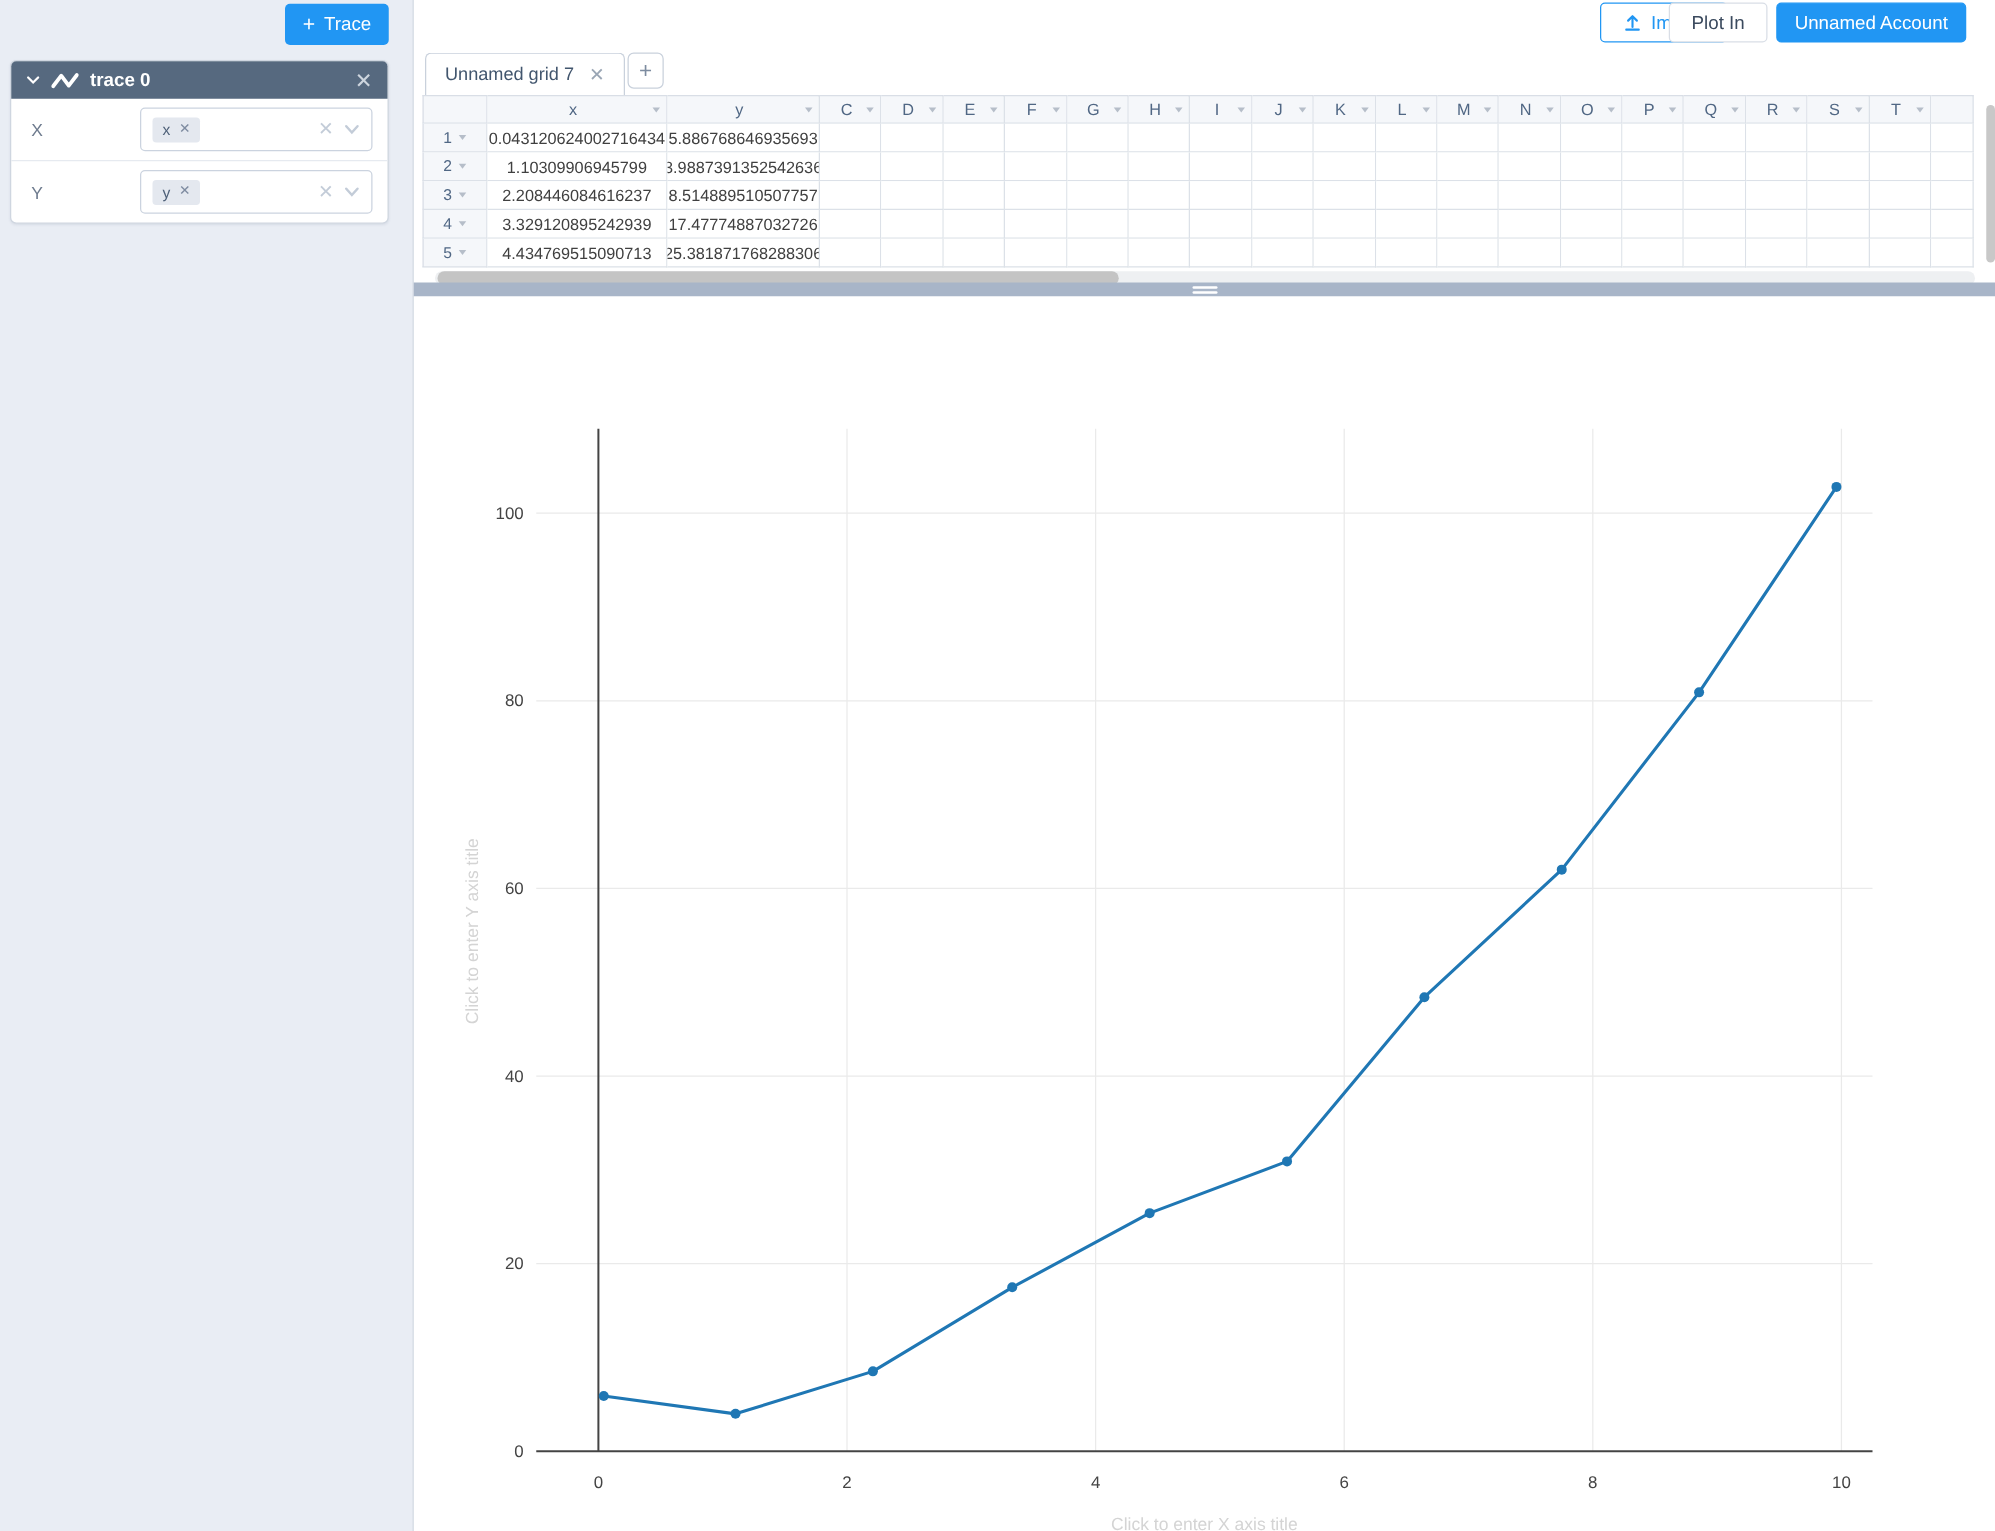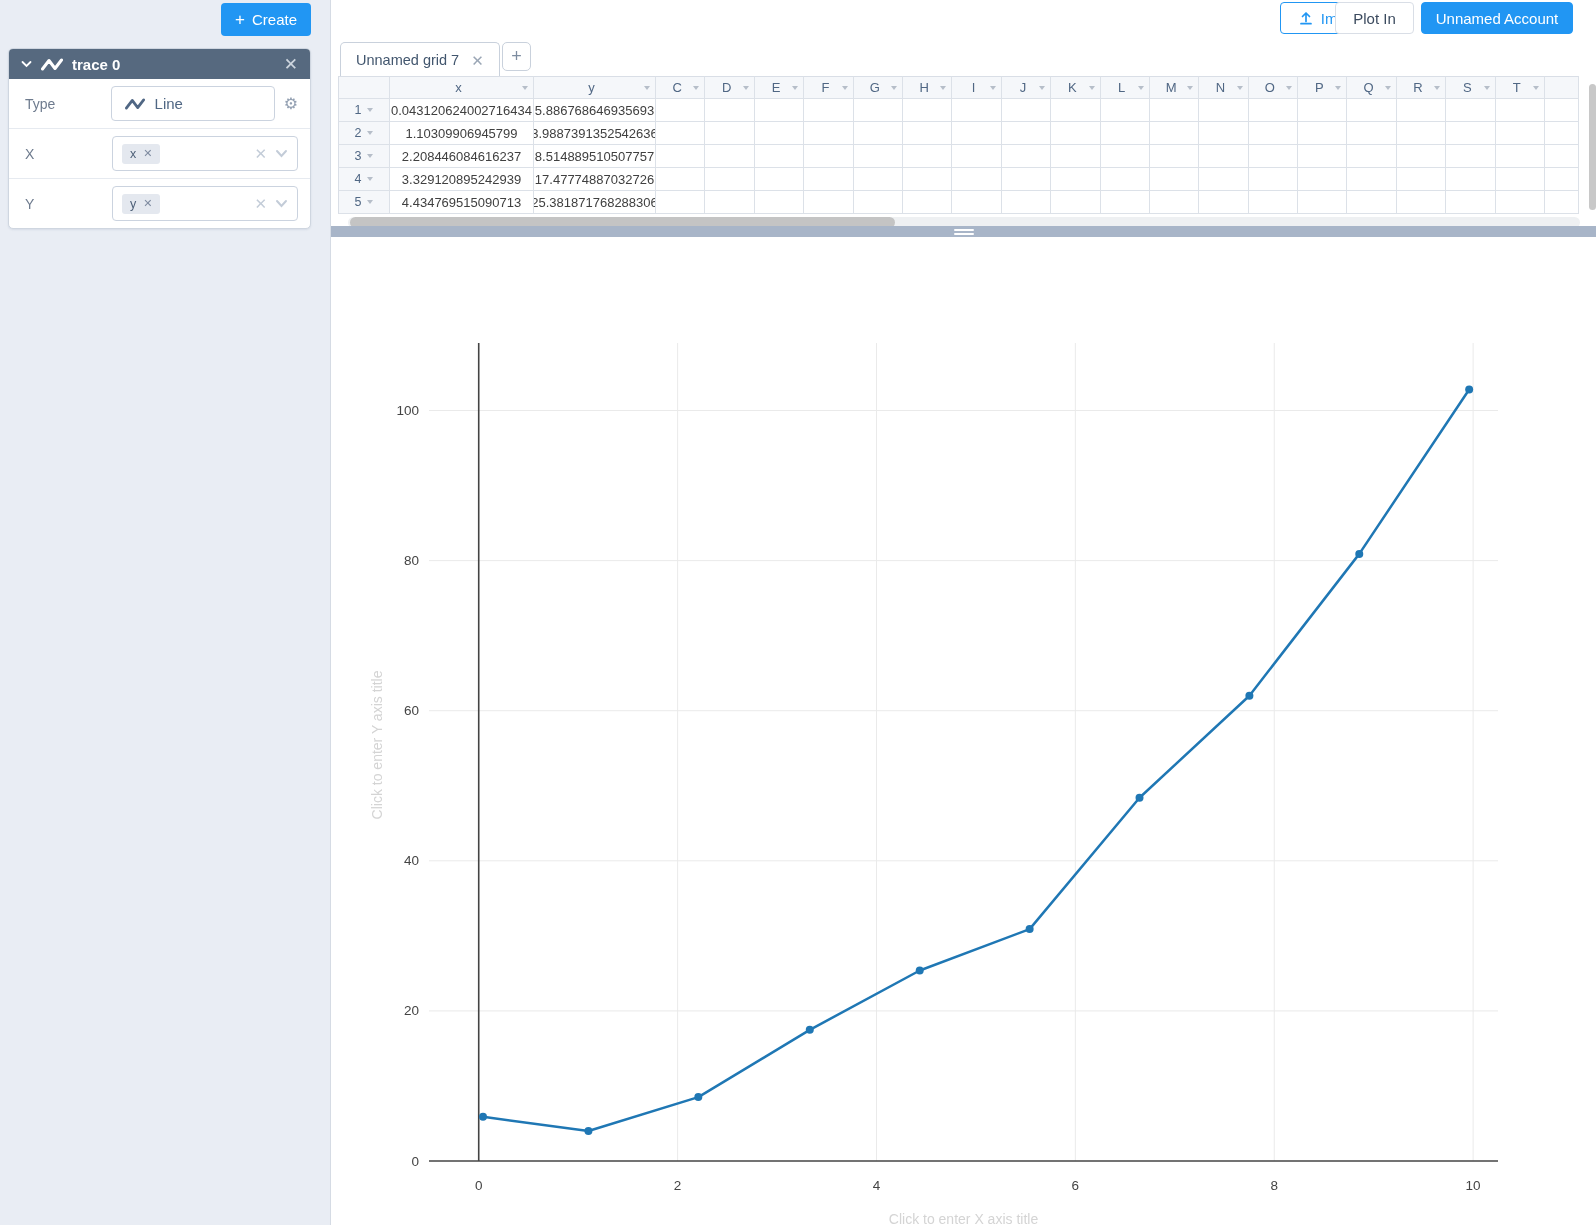--- a/index.html
+++ b/index.html
@@ -126,45 +126,35 @@
       <circle cx="1029.6288372093022" cy="929.108256880734" r="4" fill="#1f77b4"></circle>
       <circle cx="1139.5120930232556" cy="797.7779816513762" r="4" fill="#1f77b4"></circle>
       <circle cx="1249.3953488372094" cy="695.7155963302753" r="4" fill="#1f77b4"></circle>
       <circle cx="1359.2786046511628" cy="553.8788990825688" r="4" fill="#1f77b4"></circle>
       <circle cx="1469.1618604651164" cy="389.5284403669725" r="4" fill="#1f77b4"></circle>
     </svg>
 
   <aside class="sidebar">
     <button class="trace-btn">
       <span class="plus">+</span>
-      <span>Create</span>
+      <span>Trace</span>
     </button>
 
     <section class="trace-panel">
       <header class="trace-panel-header">
         <svg width="11" height="8" viewBox="0 0 11 8">
           <path d="M1.5 2 L5.5 6 L9.5 2" stroke="#fff" stroke-width="1.8" fill="none" stroke-linecap="round"></path>
         </svg>
         <svg width="22" height="13" viewBox="0 0 22 13">
           <path d="M1.5 11 L8 2.5 L14 10.5 L20.5 2" stroke="#fff" stroke-width="3" fill="none" stroke-linecap="round" stroke-linejoin="round"></path>
         </svg>
         <span class="title">trace 0</span>
         <span class="close">✕</span>
       </header>
 
-      <div class="panel-row">
-        <span class="lbl">Type</span>
-        <div class="type-box">
-          <svg width="20" height="12" viewBox="0 0 22 13">
-            <path d="M1.5 11 L8 2.5 L14 10.5 L20.5 2" stroke="#506784" stroke-width="3" fill="none" stroke-linecap="round" stroke-linejoin="round"></path>
-          </svg>
-          <span class="type-text">Line</span>
-        </div>
-        <span class="gear">⚙</span>
-      </div>
 
       <div class="panel-row">
         <span class="lbl">X</span>
         <div class="sel-box">
           <span class="chip">
             <span class="tok">x</span>
             <span class="chip-x">✕</span>
           </span>
           <span class="spacer"></span>
           <span class="sel-clear">✕</span>

